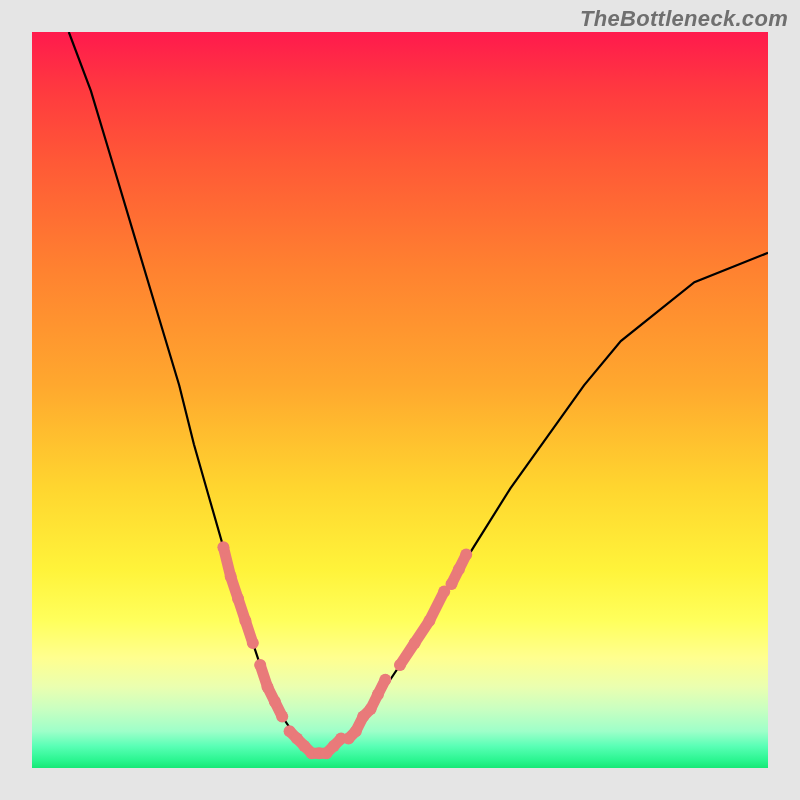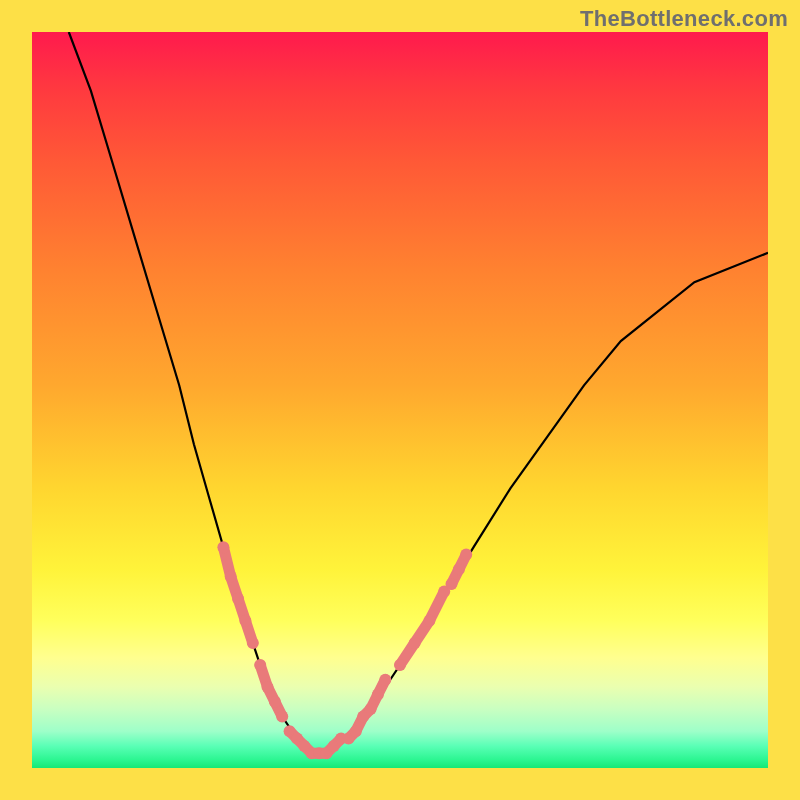--- a/index.html
+++ b/index.html
@@ -10,21 +10,22 @@
     background: #000;
     font-family: Arial, Helvetica, sans-serif;
     overflow: hidden;
   }
   .frame {
     position: absolute;
     top: 0;
     left: 0;
     width: 800px;
     height: 800px;
-    background: #fde047;
+    background: #e5e5e5;
+    font-style: italic;
   }
   .plot-area {
     position: absolute;
     top: 32px;
     left: 32px;
     width: 736px;
     height: 736px;
     overflow: hidden;
   }
   .gradient-bg {

